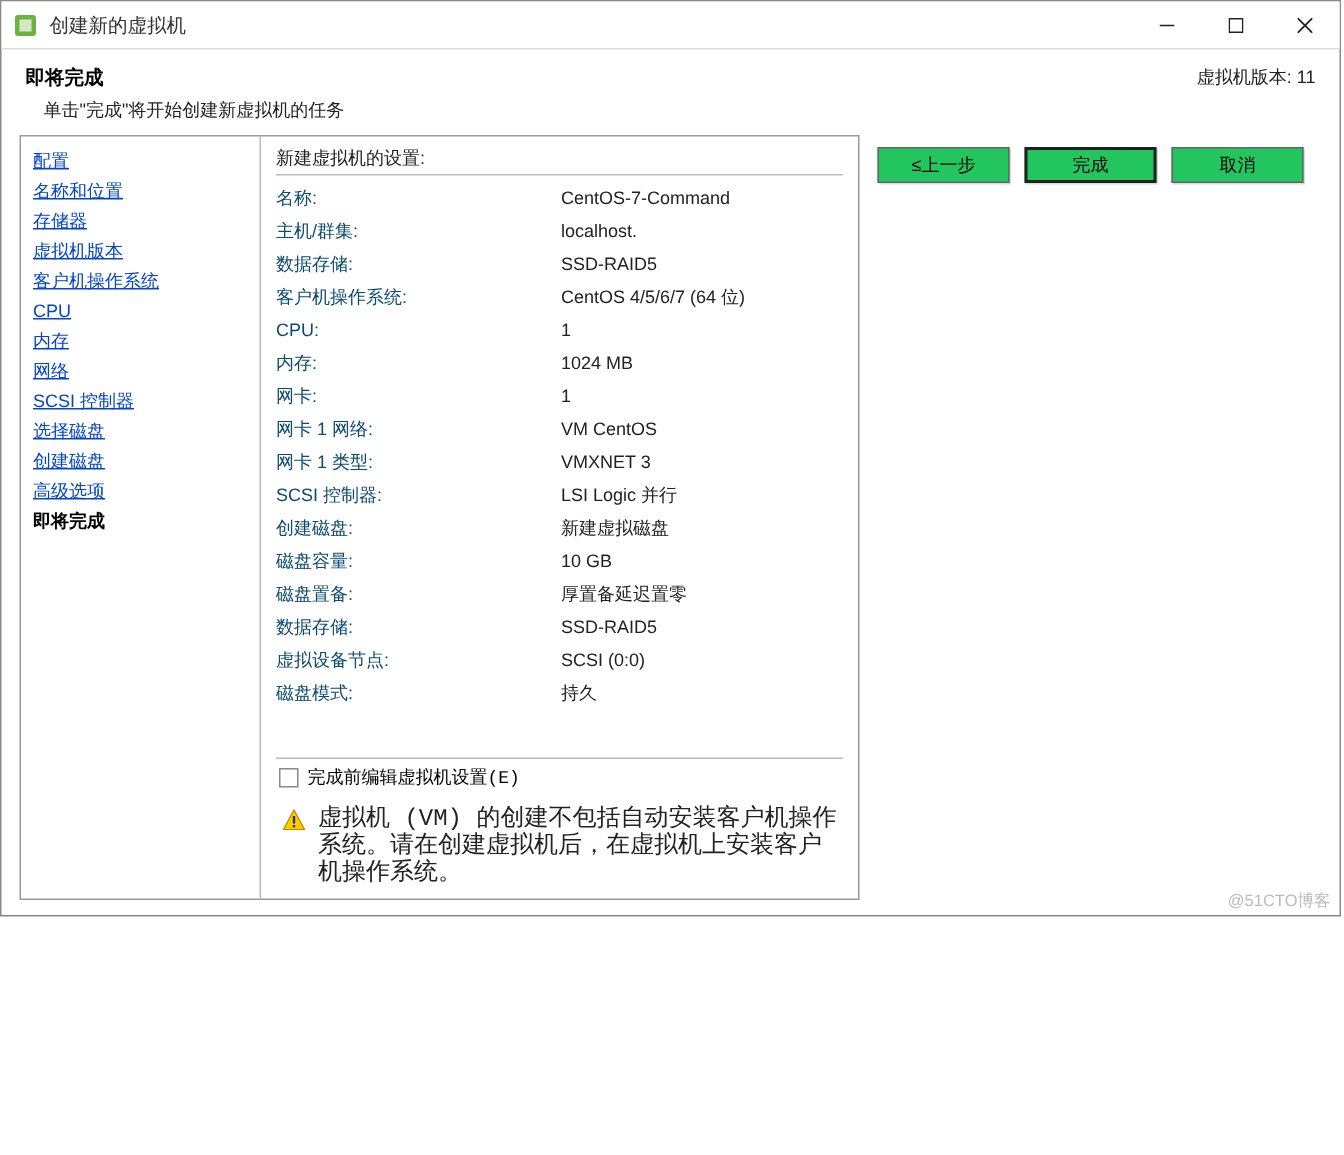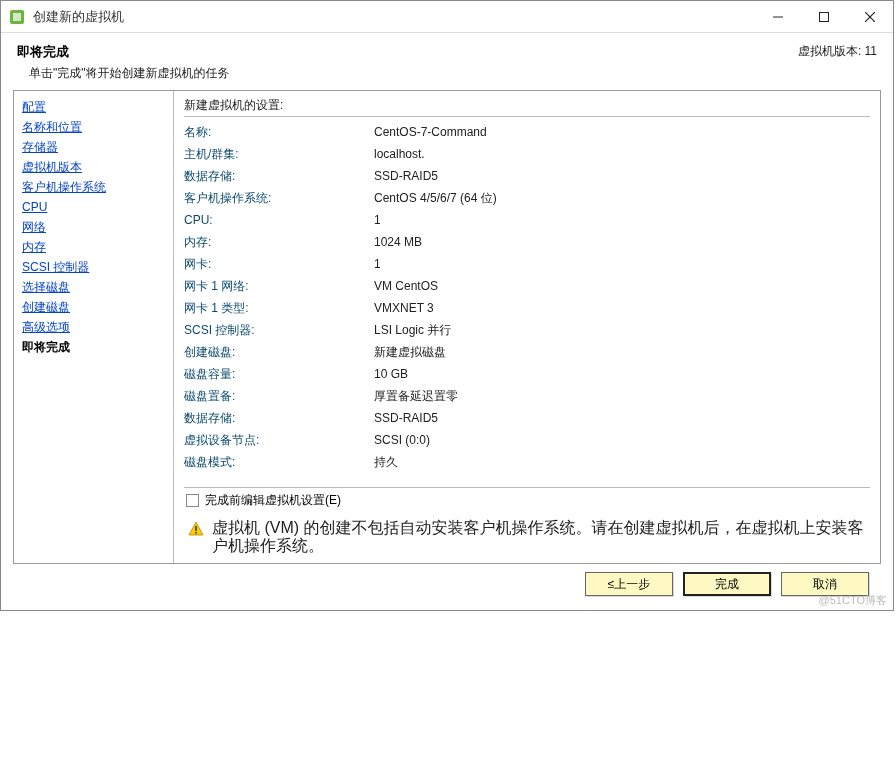--- a/index.html
+++ b/index.html
@@ -63,22 +63,21 @@
       padding-left: 12px;
     }
     .header-right {
       font-size: 12px;
       color: #222;
     }
     .content-outer {
       flex: 1;
       padding: 0 12px 10px 12px;
       display: flex;
-      flex-direction: column;
-      align-items: flex-end;
+      flex-direction: row;
     }
     .content-frame {
       flex: 1;
       border: 1px solid #999;
       display: flex;
       background: #fff;
     }
     .sidebar {
       width: 160px;
       border-right: 1px solid #bbb;
@@ -123,20 +122,21 @@
       width: 190px;
       color: #0c4a6e;
     }
     .settings-value {
       flex: 1;
       color: #222;
     }
     .bottom-area {
       margin-top: auto;
       padding-top: 6px;
+      font-family: Liberation Mono, monospace;
     }
     .checkbox-row {
       display: flex;
       align-items: center;
       margin-bottom: 8px;
       padding-left: 2px;
     }
     .checkbox {
       width: 13px; height: 13px;
       border: 1px solid #888;
@@ -162,21 +162,21 @@
     .button-bar {
       display: flex;
       justify-content: flex-end;
       padding: 8px 12px 4px 12px;
       gap: 10px;
     }
     .btn {
       min-width: 88px;
       height: 24px;
       border: 1px solid #666;
-      background: #fef9c3;
+      background: #22c55e;
       font-size: 12px;
       cursor: pointer;
       display: flex;
       align-items: center;
       justify-content: center;
       box-shadow: 1px 1px 0 rgba(0,0,0,0.15);
     }
     .btn.primary {
       border: 2px solid #222;
       font-weight: normal;
@@ -235,22 +235,22 @@
     <div class="content-frame">
 
       <div class="sidebar" id="sidebar">
 
       <span class="sidebar-item">配置</span>
           <span class="sidebar-item">名称和位置</span>
           <span class="sidebar-item">存储器</span>
           <span class="sidebar-item">虚拟机版本</span>
           <span class="sidebar-item">客户机操作系统</span>
           <span class="sidebar-item">CPU</span>
+          <span class="sidebar-item">内存</span>
           <span class="sidebar-item">网络</span>
-          <span class="sidebar-item">内存</span>
           <span class="sidebar-item">SCSI 控制器</span>
           <span class="sidebar-item">选择磁盘</span>
           <span class="sidebar-item">创建磁盘</span>
           <span class="sidebar-item">高级选项</span>
           <span class="sidebar-item current">即将完成</span>
         </div>
 
       <div class="main">
         <div class="settings-title">新建虚拟机的设置:</div>
         <div class="divider"></div>

